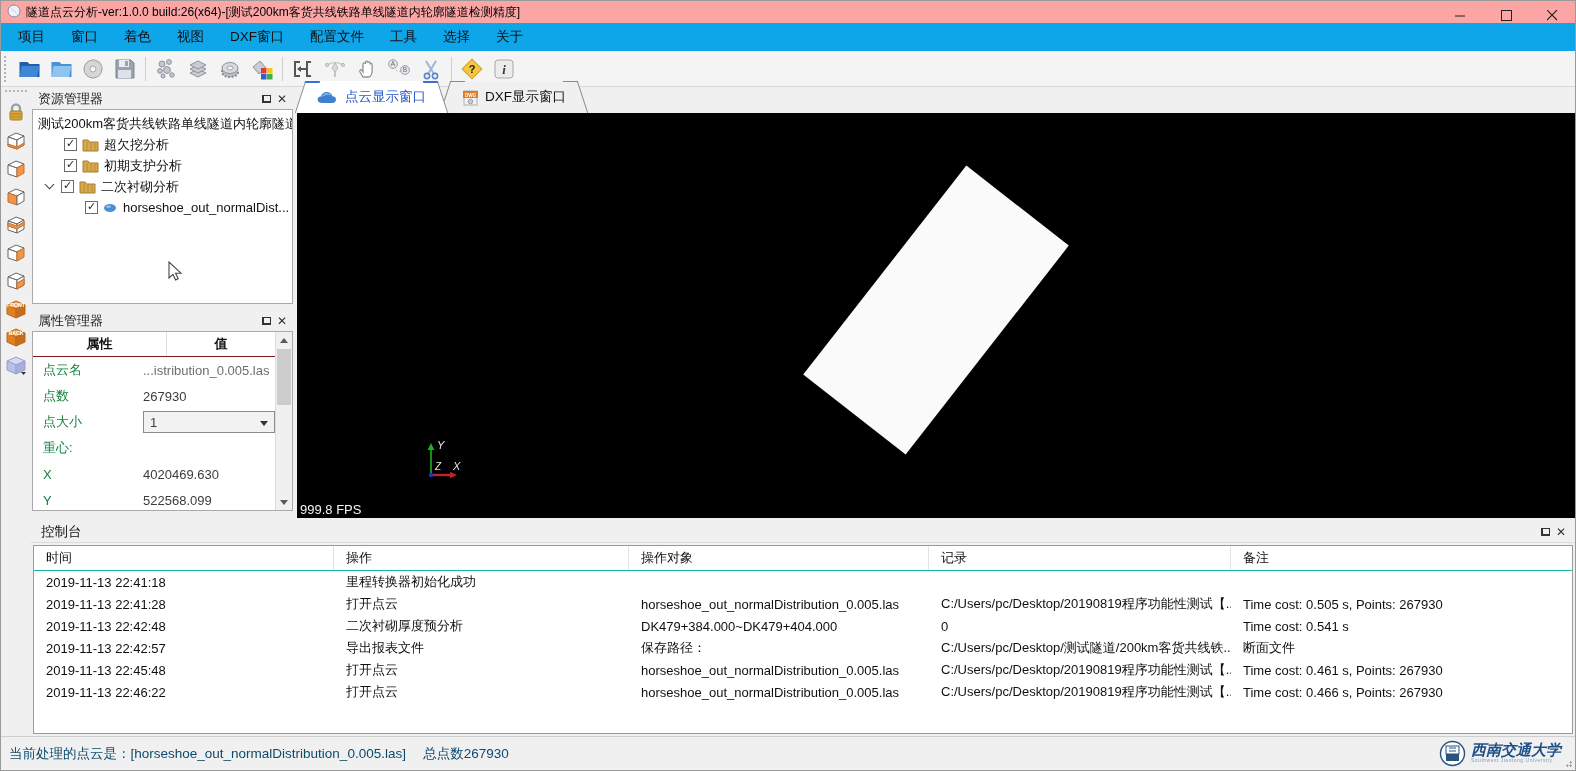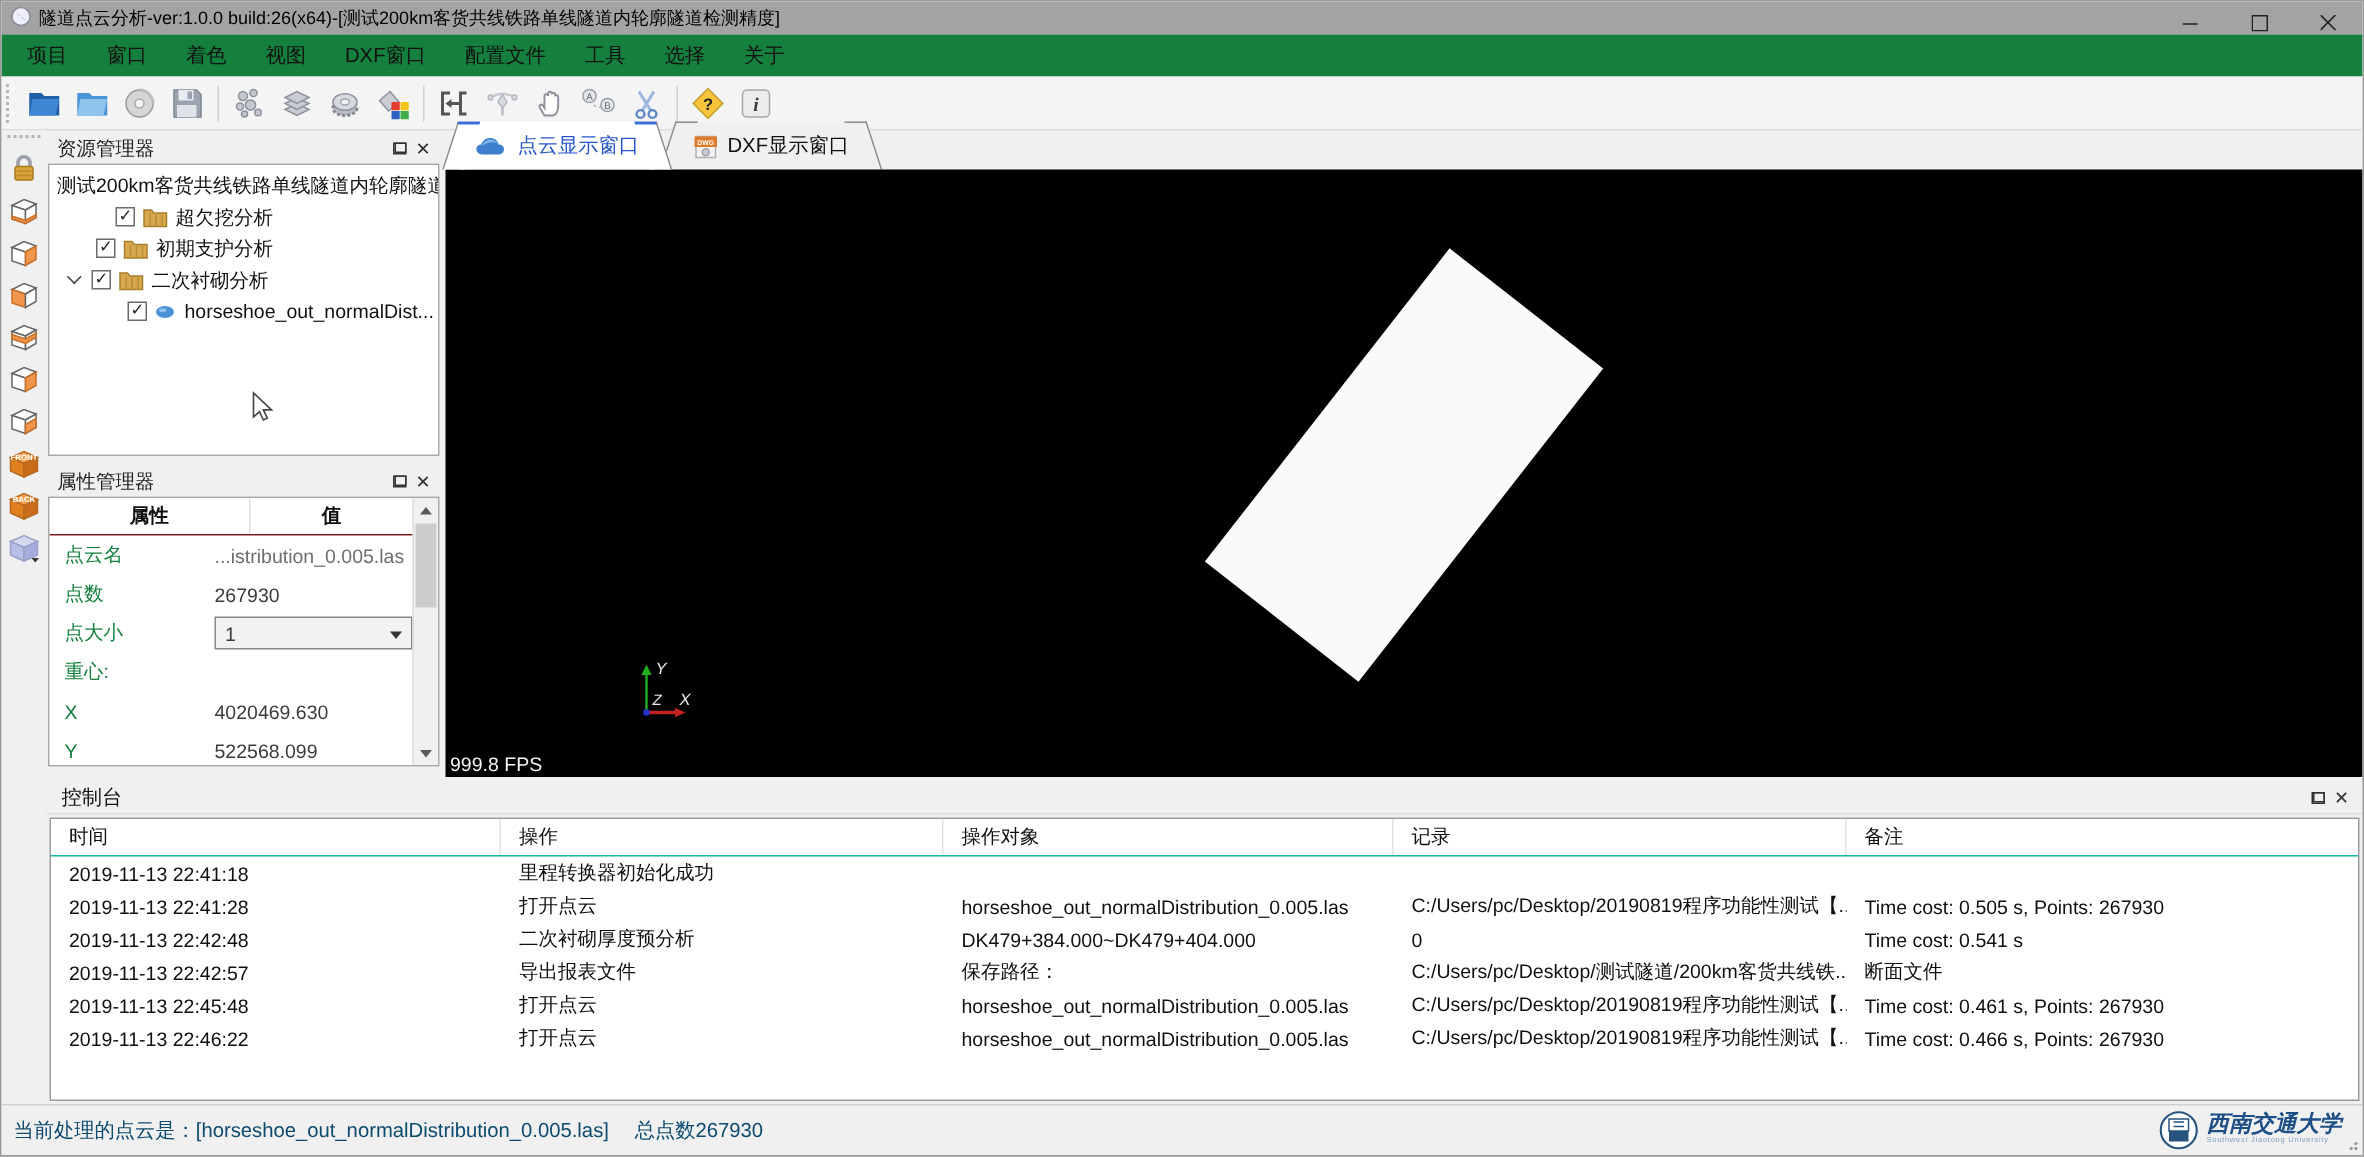--- a/index.html
+++ b/index.html
@@ -3,27 +3,27 @@
 <meta charset="utf-8">
 <style>
   * { margin:0; padding:0; box-sizing:border-box; }
   html,body { background:#888; }
   .app {
     position:relative; width:1576px; height:771px; overflow:hidden;
     background:#f0f0f0; font-family:"Liberation Sans","DejaVu Sans",sans-serif;
     font-size:13px; color:#111; border:1px solid #9a9a9a;
   }
   
-  .titlebar { position:absolute; left:0; top:0; right:0; height:22px; background:#a3a3a3; display:flex; align-items:center; }
+  .titlebar { position:absolute; left:0; top:0; right:0; height:22px; background:#fca5a5; display:flex; align-items:center; }
   .titlebar .appicon { margin:0 5px 0 6px; }
   .titlebar .title { font-size:12px; color:#000; white-space:nowrap; }
   .wincontrols { position:absolute; right:0; top:0; height:28px; display:flex; }
   .winbtn { width:46px; height:28px; display:flex; align-items:center; justify-content:center; font-size:13px; color:#222; cursor:default; }
   
-  .menubar { position:absolute; left:0; top:22px; right:0; height:28px; background:#15803d; display:flex; align-items:center; padding-left:4px; }
+  .menubar { position:absolute; left:0; top:22px; right:0; height:28px; background:#0ea5e9; display:flex; align-items:center; padding-left:4px; }
   .menuitem { padding:4px 13px; font-size:13.5px; color:#111; }
   
   .toolbar { position:absolute; left:0; top:50px; right:0; height:36px; background:#f4f4f4; border-bottom:1px solid #d9d9d9; display:flex; align-items:center; }
   .tb-handle { width:6px; height:26px; margin:0 3px; border-left:2px dotted #b5b5b5; }
   .tbtn { width:30px; height:30px; display:flex; align-items:center; justify-content:center; margin:0 1px; border-radius:2px; }
   .tb-sep { width:1px; height:24px; background:#cfcfcf; margin:0 4px; }
   
   .leftstrip { position:absolute; left:0; top:86px; width:30px; bottom:34px; background:#f0f0f0; display:flex; flex-direction:column; align-items:center; padding-top:3px; }
   .ls-handle { width:22px; height:5px; border-top:2px dotted #b5b5b5; margin-bottom:4px; }
   .lbtn { width:27px; height:28px; display:flex; align-items:center; justify-content:center; }
@@ -349,21 +349,21 @@
       <span class="sp"></span>
       <span class="ph-btn">
           <span class="float-glyph"></span>
         </span>
       <span class="ph-btn">✕</span>
     </div>
     <div class="res-body">
       <div class="tree-row tree-root">
           <span>测试200km客货共线铁路单线隧道内轮廓隧道检测精度</span>
         </div>
-      <div class="tree-row" style="padding-left:44px;">
+      <div class="tree-row" style="padding-left:31px;">
         <span class="cbx"></span>
         <svg width="17" height="15" viewBox="0 0 17 15" style="margin-right:5px">
             <path d="M1 3 h5 l1.5 2 H16 v9 H1z" fill="#d8a84e" stroke="#a87d2c"></path>
             <path d="M5 5 v9 M9 6 v8 M13 6 v8" stroke="#b98f35"></path>
           </svg>
         <span>超欠挖分析</span>
       </div>
       <div class="tree-row" style="padding-left:31px;">
         <span class="cbx"></span>
         <svg width="17" height="15" viewBox="0 0 17 15" style="margin-right:5px">

